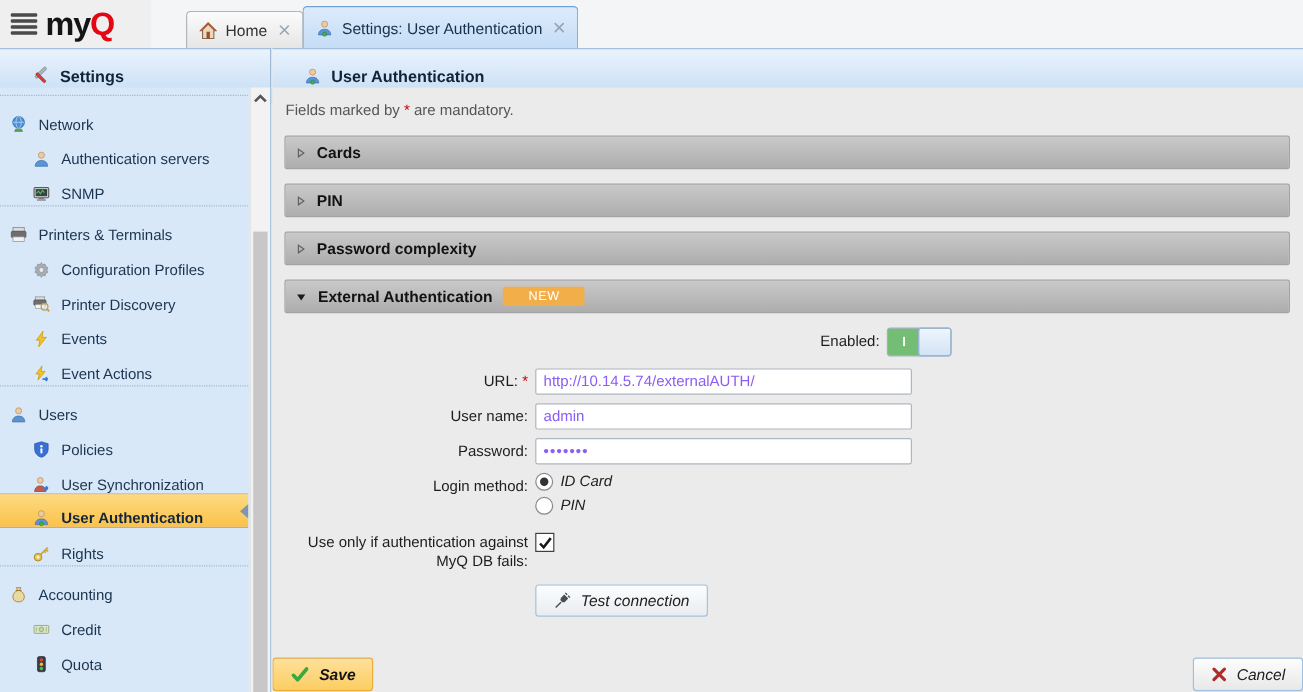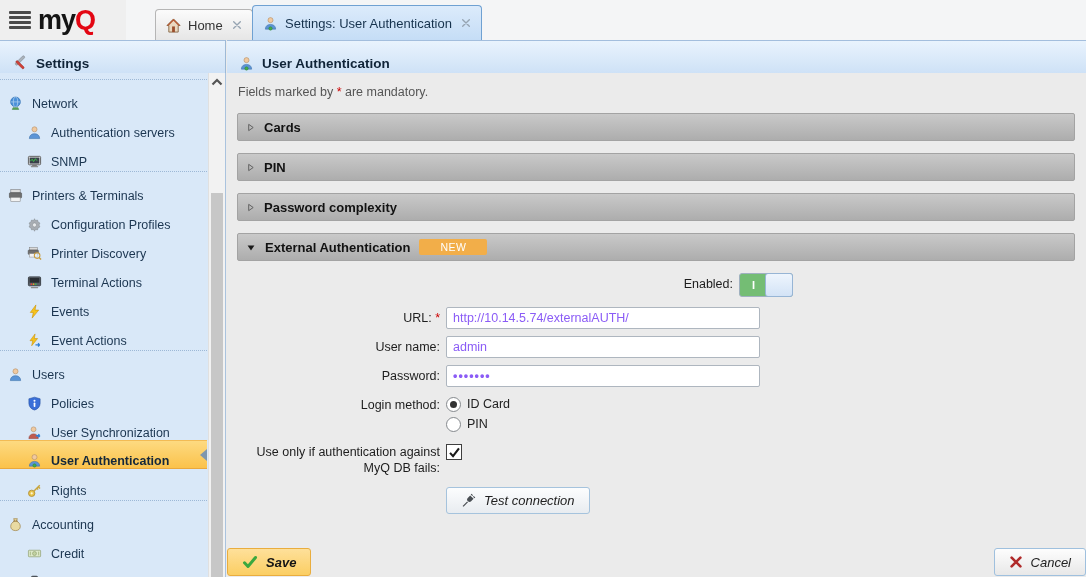--- a/index.html
+++ b/index.html
@@ -29,21 +29,21 @@
     border-color:#6fa1d2; color:#16324d; }
   .tab .close { display:flex; align-items:center; cursor:pointer; margin-left:2px; }
   .tab-home { left:155px; }
   .tab-active { left:252px; }
 
   
   .hdr-row { position:absolute; top:40px; left:0; right:0; height:33px; }
   .hdr-cell { position:absolute; top:0; height:46px;
     background:linear-gradient(#e9f3fd,#c4dbf4);
     border-top:1px solid #a3bedd; border-bottom:1px solid #8eb1d6;
-    display:flex; align-items:center; gap:8px; padding-left:12px;
+    display:flex; align-items:center; gap:8px; padding-left:26px;
     font-weight:bold; font-size:13.5px; color:#102438; }
   .hdr-left  { left:0; width:226px; border-right:1px solid #9db9d6; }
   .hdr-right { left:227px; right:0; }
 
   
   .sidebar { position:absolute; top:73px; left:0; width:226px; bottom:0;
     background:#d9e8f8; border-right:1px solid #aac3de; }
   .snav { position:absolute; left:0; right:18px; top:0; bottom:0; padding-top:4px;
     font-size:12.5px; color:#1b3550; overflow:hidden; }
   .sb-div { border-top:1px dotted #9db8d6; margin:2px 0; }
@@ -78,21 +78,21 @@
     padding:0 6px; font-family:"Liberation Sans",sans-serif; font-size:12.5px; color:#8b5cf6; background:#fff; }
   .pw { letter-spacing:1px; font-weight:bold; }
 
   .toggle { position:relative; width:54px; height:24px; border:1px solid #9fb0c0;
     border-radius:3px; background:#74bd74; cursor:pointer; }
   .toggle .on-text { position:absolute; left:0; top:0; width:27px; height:100%;
     display:flex; align-items:center; justify-content:center; color:#fff; font-size:11px; font-weight:bold; }
   .toggle .knob { position:absolute; right:-1px; top:-1px; width:28px; height:24px;
     background:linear-gradient(#eef5fd,#d3e3f6); border:1px solid #97b5d5; border-radius:3px; }
 
-  .radio-line { display:flex; align-items:center; gap:6px; height:20px; cursor:pointer; }
+  .radio-line { display:flex; align-items:flex-start; gap:6px; height:20px; cursor:pointer;font-style:italic; }
   .radio { width:15px; height:15px; border-radius:50%; border:1px solid #85898d; background:#fff; position:relative; }
   .radio.checked::after { content:""; position:absolute; inset:3px; border-radius:50%; background:#333; }
   .checkbox { width:16px; height:16px; border:1px solid #3f3f3f; background:#fff;
     display:flex; align-items:center; justify-content:center; cursor:pointer; margin-top:3px; }
 
   .btn { display:inline-flex; align-items:center; justify-content:center; gap:8px; height:28px;
     padding:0 14px; border-radius:3px; font-size:13px; font-family:"Liberation Sans",sans-serif; cursor:pointer;font-style:italic; }
   .btn-test { background:linear-gradient(#fcfdfe,#e8ecf0); border:1px solid #a5c3dd; color:#222; height:27px; margin-top:5px; }
   .actions { display:flex; justify-content:space-between; gap:8px; margin-top:34px; }
   .btn-save { background:linear-gradient(#fee09a,#fbce63); border:1px solid #e9ad3e; font-weight:bold; color:#141414; }
@@ -232,33 +232,20 @@
           <span class="ic">
             <svg width="15" height="15" viewBox="0 0 16 16">
               <rect x="2.5" y="1.5" width="8.5" height="2.8" fill="#dcdcdc" stroke="#777" stroke-width=".5"></rect>
               <rect x="1.2" y="4.2" width="11" height="4.8" rx="1" fill="#6e6e6e" stroke="#4a4a4a" stroke-width=".5"></rect>
               <rect x="2.5" y="8.2" width="8.5" height="3.6" fill="#f2f2f2" stroke="#8a8a8a" stroke-width=".5"></rect>
               <circle cx="10.8" cy="10.2" r="3" fill="rgba(220,236,250,.65)" stroke="#c89a3a" stroke-width="1.1"></circle>
               <path d="M13 12.4l2 2" stroke="#c89a3a" stroke-width="1.5"></path>
             </svg>
           </span>
           <span>Printer Discovery</span>
-        </div>
-        <div class="sb-item lvl1">
-          <span class="ic">
-            <svg width="15" height="15" viewBox="0 0 16 16">
-              <rect x="1.5" y="2" width="13" height="9.5" rx="1" fill="#5a6068" stroke="#3a3f45"></rect>
-              <rect x="2.8" y="3.2" width="10.4" height="5" fill="#282c31"></rect>
-              <circle cx="4.6" cy="9.8" r=".9" fill="#e04040"></circle>
-              <circle cx="7" cy="9.8" r=".9" fill="#e0a020"></circle>
-              <circle cx="9.4" cy="9.8" r=".9" fill="#40b050"></circle>
-              <rect x="4" y="12.7" width="8" height="1.5" rx=".5" fill="#8c8c8c"></rect>
-            </svg>
-          </span>
-          <span>Terminal Actions</span>
         </div>
         <div class="sb-item lvl1">
           <span class="ic">
             <svg width="15" height="15" viewBox="0 0 16 16">
               <path d="M9.5 1 3.5 9h3.2L5.5 15l7-8.5H8.6z" fill="#f6c21c" stroke="#c98f00" stroke-width=".6"></path>
             </svg>
           </span>
           <span>Events</span>
         </div>
         <div class="sb-item lvl1">

